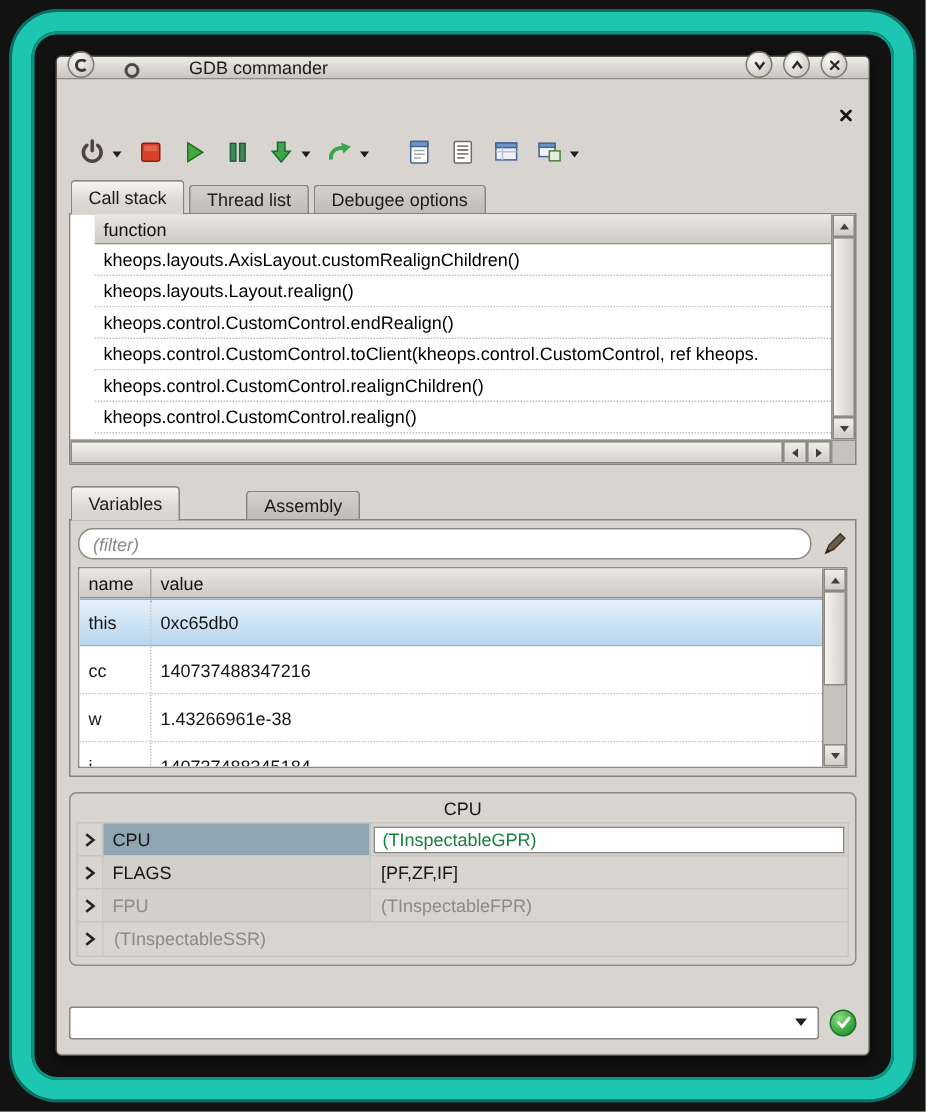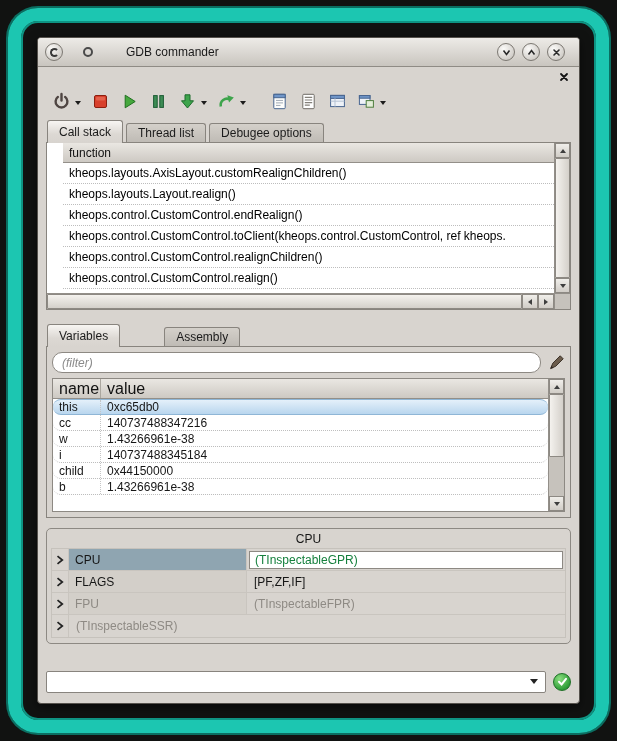--- a/index.html
+++ b/index.html
@@ -7,22 +7,22 @@
   body { background:#111211; font-family:"Liberation Sans","DejaVu Sans",sans-serif; position:relative; overflow:hidden; }
 
   .device-frame { position:absolute; inset:8px; border:13px solid #1cc6b1; border-radius:30px;
                   box-shadow:0 0 0 2px #0b6e61, inset 0 0 0 2px #0e9483; }
 
   .window { position:absolute; left:37px; top:37px; width:543px; height:667px;
             background:#d8d4cf; border:1px solid #55514c; border-radius:4px;
             box-shadow:0 3px 10px rgba(0,0,0,.55); }
 
   
-  .titlebar { height:29px; background:linear-gradient(#edebe7,#c9c5bf); border-bottom:1px solid #8f8b85;
-              border-radius:3px 3px 0 0; display:flex; align-items:center; padding:0 14px 0 7px; gap:20px; }
+  .titlebar { height:15px; background:linear-gradient(#edebe7,#c9c5bf); border-bottom:1px solid #8f8b85;
+              border-radius:3px 3px 0 0; display:flex; align-items:flex-end; padding:0 14px 0 7px; gap:20px; }
   .tb-circle { width:18px; height:18px; border-radius:50%; flex:none;
                background:radial-gradient(circle at 35% 30%, #fbfaf8, #c2beb8);
                border:1px solid #7c7872; display:inline-flex; align-items:center; justify-content:center; }
   .crescent { width:9px; height:9px; border:2px solid #3a3a3a; border-radius:50%; border-right-color:transparent; }
   .tb-ring { width:10px; height:10px; border:2px solid #4a4a4a; border-radius:50%; flex:none; }
   .tb-title { font-size:12px; color:#1a1a1a; margin-left:13px; }
   .tb-buttons { margin-left:auto; display:flex; gap:7px; }
 
   
   .dock { position:absolute; top:29px; left:0; right:0; bottom:0; display:flex; flex-direction:column; padding:2px 8px 10px; }
@@ -78,24 +78,24 @@
   
   .var-pane { height:172px; display:flex; flex-direction:column; padding:5px; }
   .filter-row { display:flex; align-items:center; gap:6px; flex:none; margin-bottom:5px; }
   .filter-input { flex:1; height:21px; background:#fff; border:1px solid #8d8983; border-radius:10px;
                   font-family:inherit; font-size:12px; font-style:italic; color:#555; padding:0 9px; outline:none; }
   .filter-input::placeholder { color:#8a8a8a; font-style:italic; opacity:1; }
   .wand { width:18px; height:18px; display:flex; align-items:center; justify-content:center; flex:none; }
   .var-frame { flex:1; display:flex; border:1px solid #8d8983; overflow:hidden; background:#fff; }
   .var-table { flex:1; display:flex; flex-direction:column; overflow:hidden; background:#fff; }
   .var-th { height:20px; flex:none; display:flex; background:linear-gradient(#eae7e2,#cdc9c3);
-            border-bottom:1px solid #938f89; font-size:16px; color:#111; }
+            border-bottom:1px solid #938f89; font-size:12px; color:#111; }
   .var-th .c-name { width:48px; flex:none; padding:0 6px; display:flex; align-items:center; border-right:1px solid #aba79f; }
   .var-th .c-val { flex:1; padding:0 6px; display:flex; align-items:center; }
-  .var-row { height:16px; flex:none; display:flex; font-size:12px; color:#161616; border-bottom:1px dotted #bdbdbd; background:#fff;border-radius:10px; }
+  .var-row { height:32px; flex:none; display:flex; font-size:12px; color:#161616; border-bottom:1px dotted #bdbdbd; background:#fff; }
   .var-row .c-name { width:48px; flex:none; padding:0 6px; display:flex; align-items:center; border-right:1px dotted #c6c6c6; }
   .var-row .c-val { flex:1; padding:0 6px; display:flex; align-items:center; white-space:nowrap; overflow:hidden; }
   .var-row.selected { background:linear-gradient(#e4f0fa,#b9d6ee); border-top:1px solid #8fb6d6; border-bottom:1px solid #8fb6d6; }
 
   
   .groupbox { flex:none; margin-top:10px; height:116px; border:1px solid #8d8983; border-radius:5px;
               position:relative; padding:19px 4px 4px; }
   .gb-title { position:absolute; top:3px; left:0; right:0; text-align:center; font-size:12px; color:#161616; }
   .gb-grid { display:flex; flex-direction:column; border:1px solid #c6c2bc; }
   .gb-row { height:22px; display:flex; align-items:stretch; border-bottom:1px solid #c9c5bf; font-size:12px; color:#161616; }

